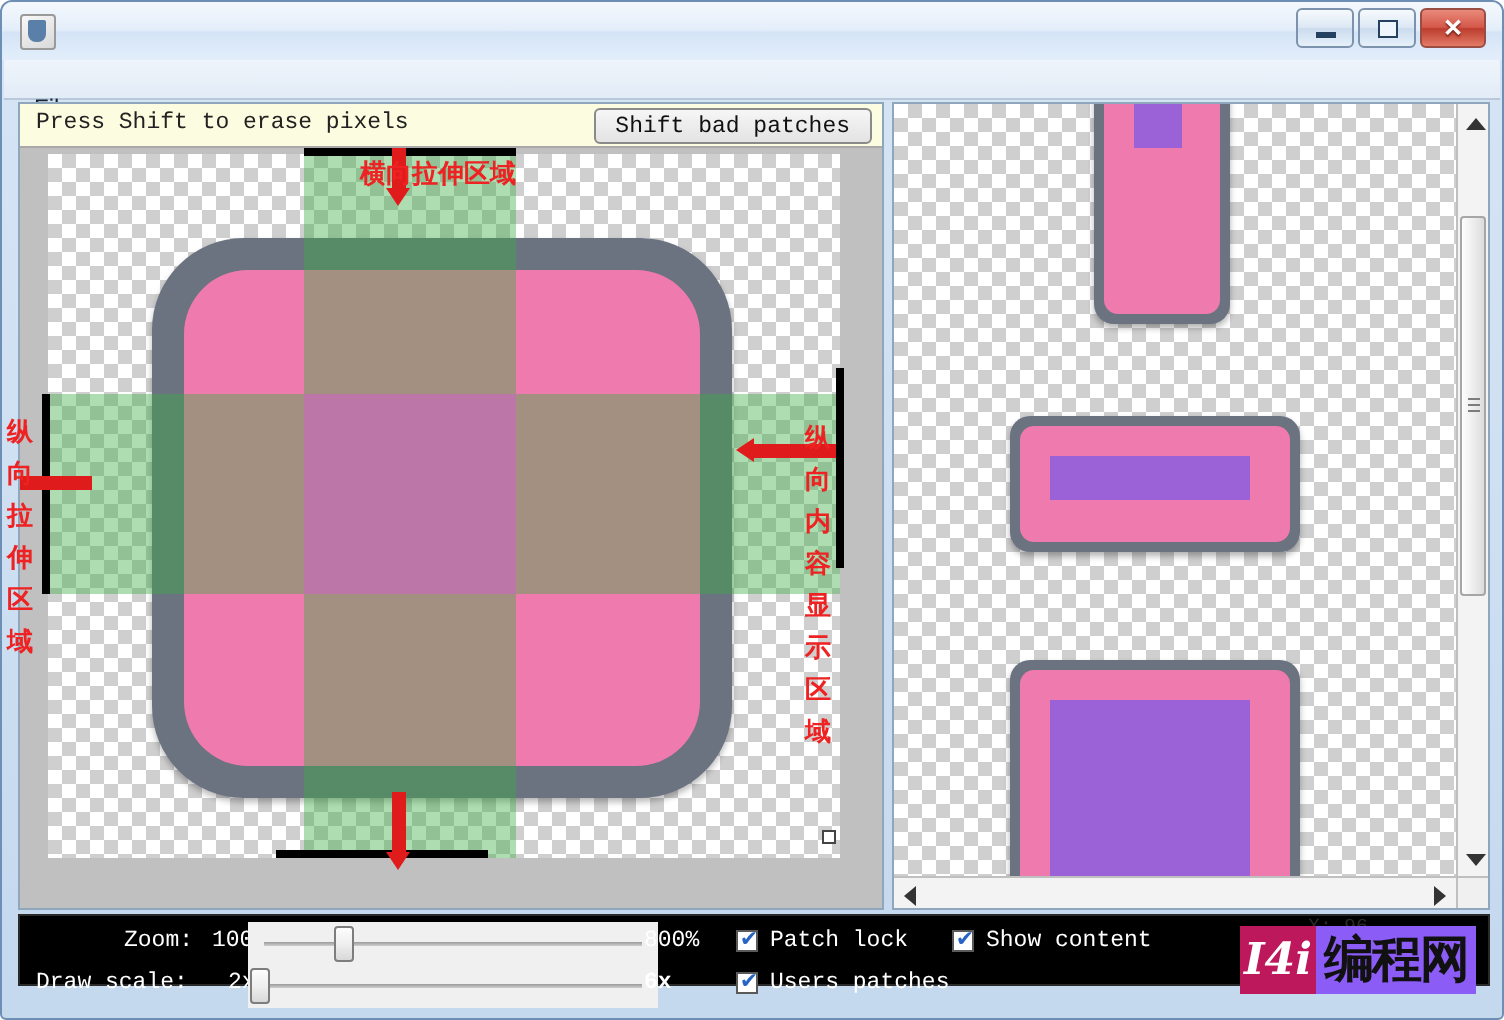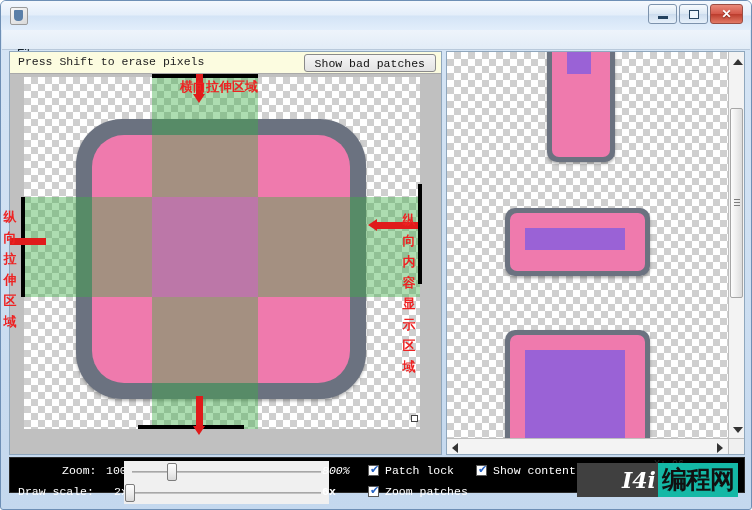--- a/index.html
+++ b/index.html
@@ -129,24 +129,24 @@
 
   .cbrow{position:absolute;color:#fff;font-family:"Liberation Mono",monospace;font-size:11.5px;}
   .cbox{position:absolute;left:0;top:1px;width:11px;height:11px;background:#fff;
         border:1px solid #5a5a5a;box-sizing:border-box;}
   .cbox:after{content:"\2714";position:absolute;left:0px;top:-3px;width:11px;
         text-align:center;font-size:11px;color:#2663c4;font-family:"DejaVu Sans",sans-serif;}
   .cbtext{position:absolute;left:17px;top:0;white-space:nowrap;}
 
   
   #watermark{position:absolute;right:6px;top:3px;height:38px;display:flex;align-items:center;}
-  #wm-red{width:38px;height:34px;background:#404040;color:#fff;font-style:italic;
+  #wm-red{width:38px;height:34px;background:#be185d;color:#fff;font-style:italic;
           font-weight:bold;font-size:22px;display:flex;align-items:center;justify-content:center;
-          font-family:"DejaVu Serif",serif;padding-left:43px;}
-  #wm-cn{height:34px;background:#14b8a6;color:#111;font-size:25px;font-weight:bold;
+          font-family:"DejaVu Serif",serif;}
+  #wm-cn{height:34px;background:#8b5cf6;color:#111;font-size:25px;font-weight:bold;
          display:flex;align-items:center;padding:0 4px;font-family:"DejaVu Sans",sans-serif;
          letter-spacing:-1px;line-height:34px;}
   #coord{position:absolute;right:60px;top:1px;color:#2a2a2a;font-size:10px;
          font-family:"Liberation Mono",monospace;}
 </style>
 </head>
 <body>
 
 <div id="window">
 
@@ -171,21 +171,21 @@
   <div id="menubar">
     <div id="menu-file">File</div>
   </div>
 
   <div id="content">
 
     <div id="editor">
 
       <div id="hintbar">
         <div id="hint-text">Press Shift to erase pixels</div>
-        <div id="btn-badpatch">Show bad patches</div>
+        <div id="btn-badpatch">Shift bad patches</div>
       </div>
 
       <div id="canvas-area">
 
         <div id="patch-img" class="checker">
 
           <div id="rr">
             <div id="rr-inner"></div>
           </div>
 
@@ -282,38 +282,38 @@
 
   <div id="bottom">
 
     <div class="blabel" style="left:52px;top:6px;">Zoom:</div>
     <div class="blabel" style="left:96px;top:6px;">100%</div>
 
     <div class="slider" style="left:114px;top:459px;top:3px;width:205px;">
       <div class="track"></div>
       <div class="thumb" style="left:43px;"></div>
     </div>
-    <div class="blabel" style="left:312px;top:6px;font-style:italic;">800%</div>
+    <div class="blabel" style="left:312px;top:6px;">800%</div>
 
     <div class="blabel" style="left:8px;top:27px;">Draw scale:</div>
     <div class="blabel" style="left:104px;top:27px;">2x</div>
 
     <div class="slider" style="left:114px;top:24px;width:205px;">
       <div class="track"></div>
       <div class="thumb" style="left:1px;"></div>
     </div>
     <div class="blabel" style="left:312px;top:27px;font-weight:bold;">6x</div>
 
     <div class="cbrow" style="left:358px;top:6px;">
       <span class="cbox"></span>
       <span class="cbtext">Patch lock</span>
     </div>
     <div class="cbrow" style="left:358px;top:27px;">
       <span class="cbox"></span>
-      <span class="cbtext">Zoom patches</span>
+      <span class="cbtext">Users patches</span>
     </div>
     <div class="cbrow" style="left:466px;top:6px;">
       <span class="cbox"></span>
       <span class="cbtext">Show content</span>
     </div>
 
     <div id="coord">X: 96</div>
 
     <div id="watermark">
       <div id="wm-red">I4i</div>

